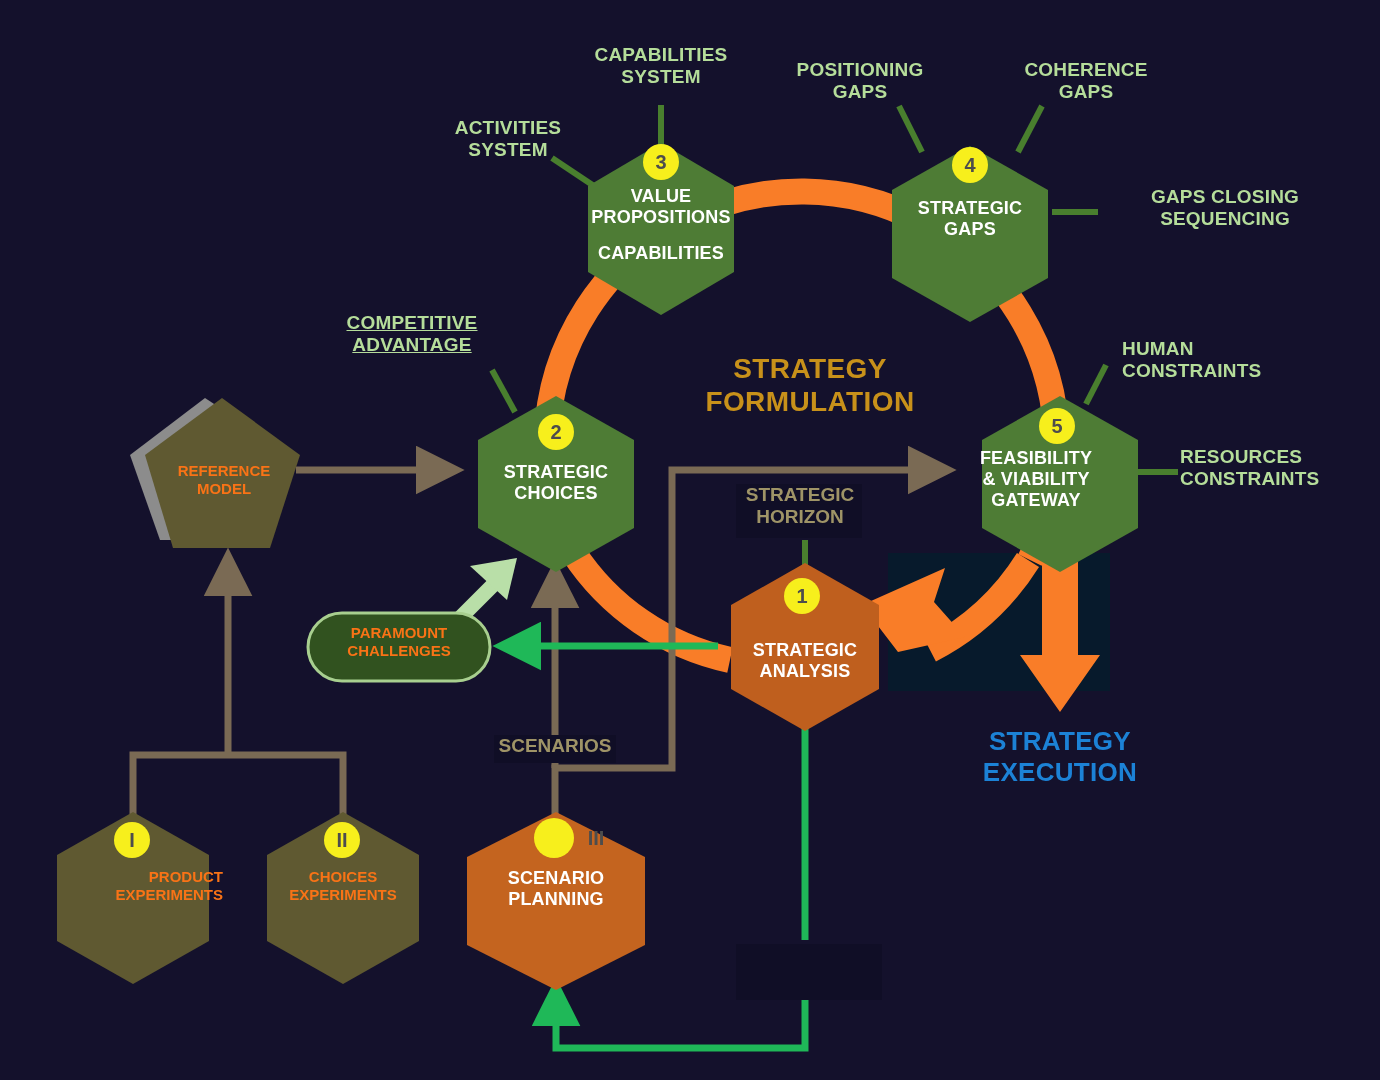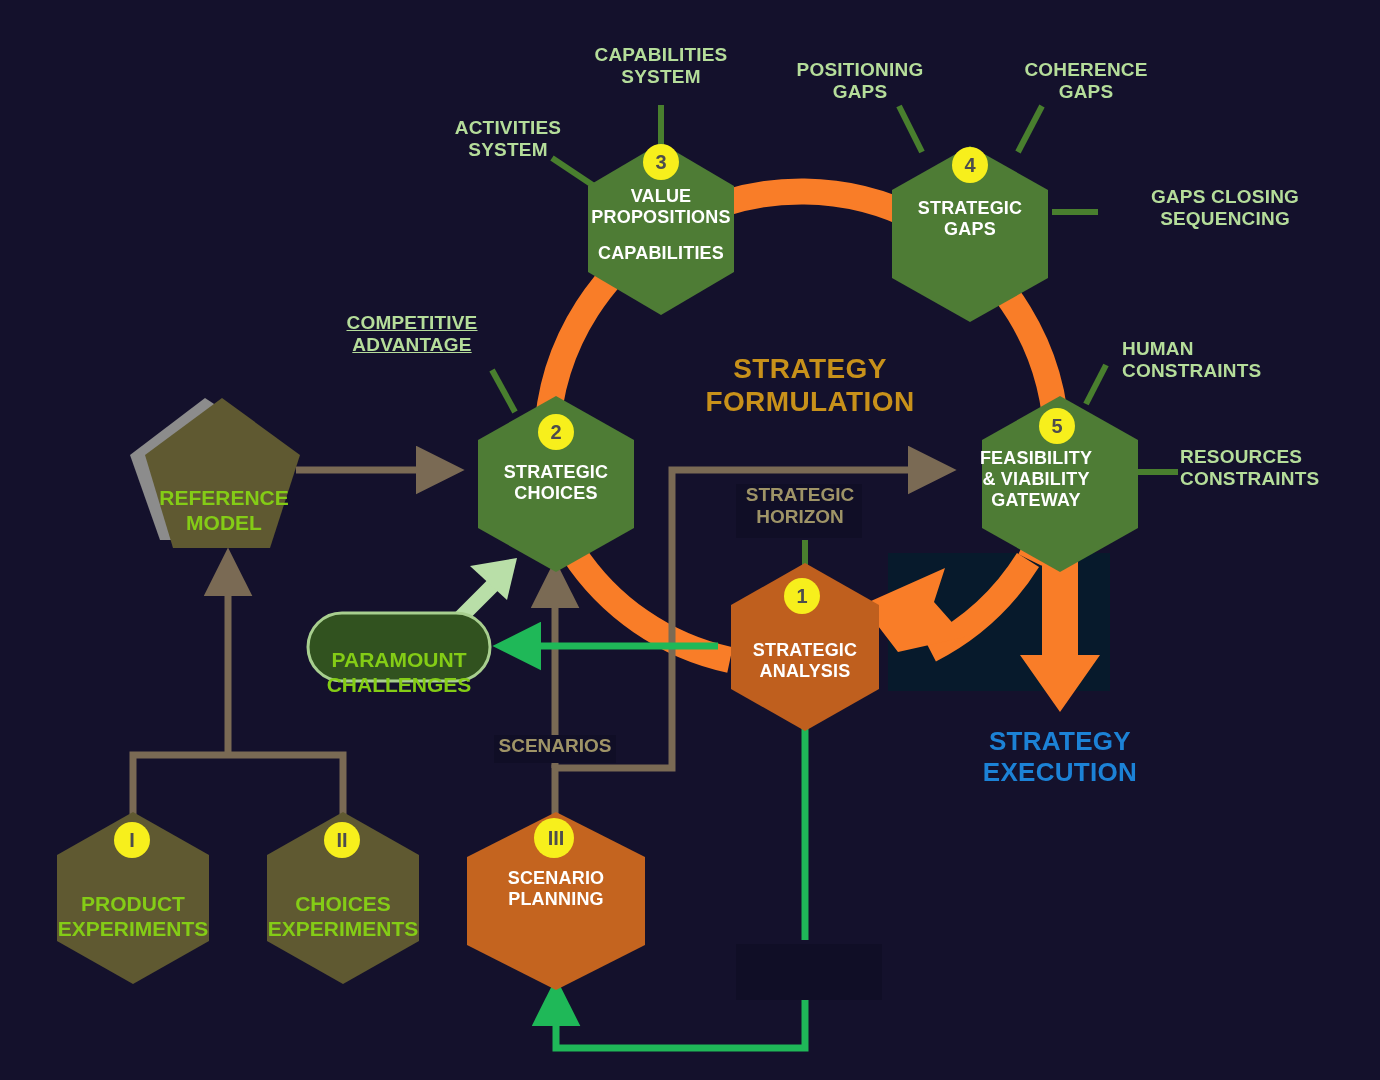--- a/index.html
+++ b/index.html
@@ -28,23 +28,22 @@
     line-height: 1.18;
     white-space: pre-line;
     pointer-events: none;
   }
   .node-label {
     color: #ffffff;
     font-size: 18px;
     letter-spacing: 0.2px;
   }
   .node-label-sm {
-    color: #84cc16;
-    font-size: 21px;
-    margin-top: 24px;
+    color: #f97316;
+    font-size: 15px;
   }
   .leaf-label {
     color: #b5dd9a;
     font-size: 19px;
     letter-spacing: 0.2px;
   }
   .center-title {
     color: #c8911a;
     font-size: 28px;
     letter-spacing: 0.4px;
@@ -159,39 +158,39 @@
     <rect x="736" y="484" width="126" height="54" fill="#100e26"></rect>
   </svg>
 
   <div class="badge-num" style="left:782px; top:586px; width:40px;">1</div>
   <div class="badge-num" style="left:536px; top:422px; width:40px;">2</div>
   <div class="badge-num" style="left:641px; top:152px; width:40px;">3</div>
   <div class="badge-num" style="left:950px; top:155px; width:40px;">4</div>
   <div class="badge-num" style="left:1037px; top:416px; width:40px;">5</div>
   <div class="badge-num" style="left:112px; top:830px; width:40px;">I</div>
   <div class="badge-num" style="left:322px; top:830px; width:40px;">II</div>
-  <div class="badge-num" style="left:534px; top:828px; width:44px;">III</div>
+  <div class="badge-num" style="left:534px; top:828px; width:44px;padding-left:40px;">III</div>
 
   <div class="txt node-label" style="left:718px; top:640px; width:174px;">STRATEGIC
 ANALYSIS</div>
   <div class="txt node-label" style="left:468px; top:462px; width:176px;">STRATEGIC
 CHOICES</div>
   <div class="txt node-label" style="left:566px; top:186px; width:190px;">VALUE
 PROPOSITIONS</div>
   <div class="txt node-label" style="left:566px; top:243px; width:190px;">CAPABILITIES</div>
   <div class="txt node-label" style="left:882px; top:198px; width:176px;">STRATEGIC
 GAPS</div>
   <div class="txt node-label" style="left:948px; top:448px; width:176px;">FEASIBILITY
 &amp; VIABILITY
 GATEWAY</div>
   <div class="txt node-label-sm" style="left:136px; top:462px; width:176px;">REFERENCE
 MODEL</div>
   <div class="txt node-label-sm" style="left:310px; top:624px; width:178px;">PARAMOUNT
 CHALLENGES</div>
-  <div class="txt node-label-sm" style="left:43px; top:868px; width:180px;">PRODUCT
+  <div class="txt node-label-sm" style="left:43px; top:868px; width:180px;text-align:right;">PRODUCT
 EXPERIMENTS</div>
   <div class="txt node-label-sm" style="left:253px; top:868px; width:180px;">CHOICES
 EXPERIMENTS</div>
   <div class="txt node-label" style="left:466px; top:868px; width:180px;">SCENARIO
 PLANNING</div>
 
   <div class="txt leaf-label" style="left:561px; top:44px; width:200px;">CAPABILITIES
 SYSTEM</div>
   <div class="txt leaf-label" style="left:408px; top:117px; width:200px;">ACTIVITIES
 SYSTEM</div>

